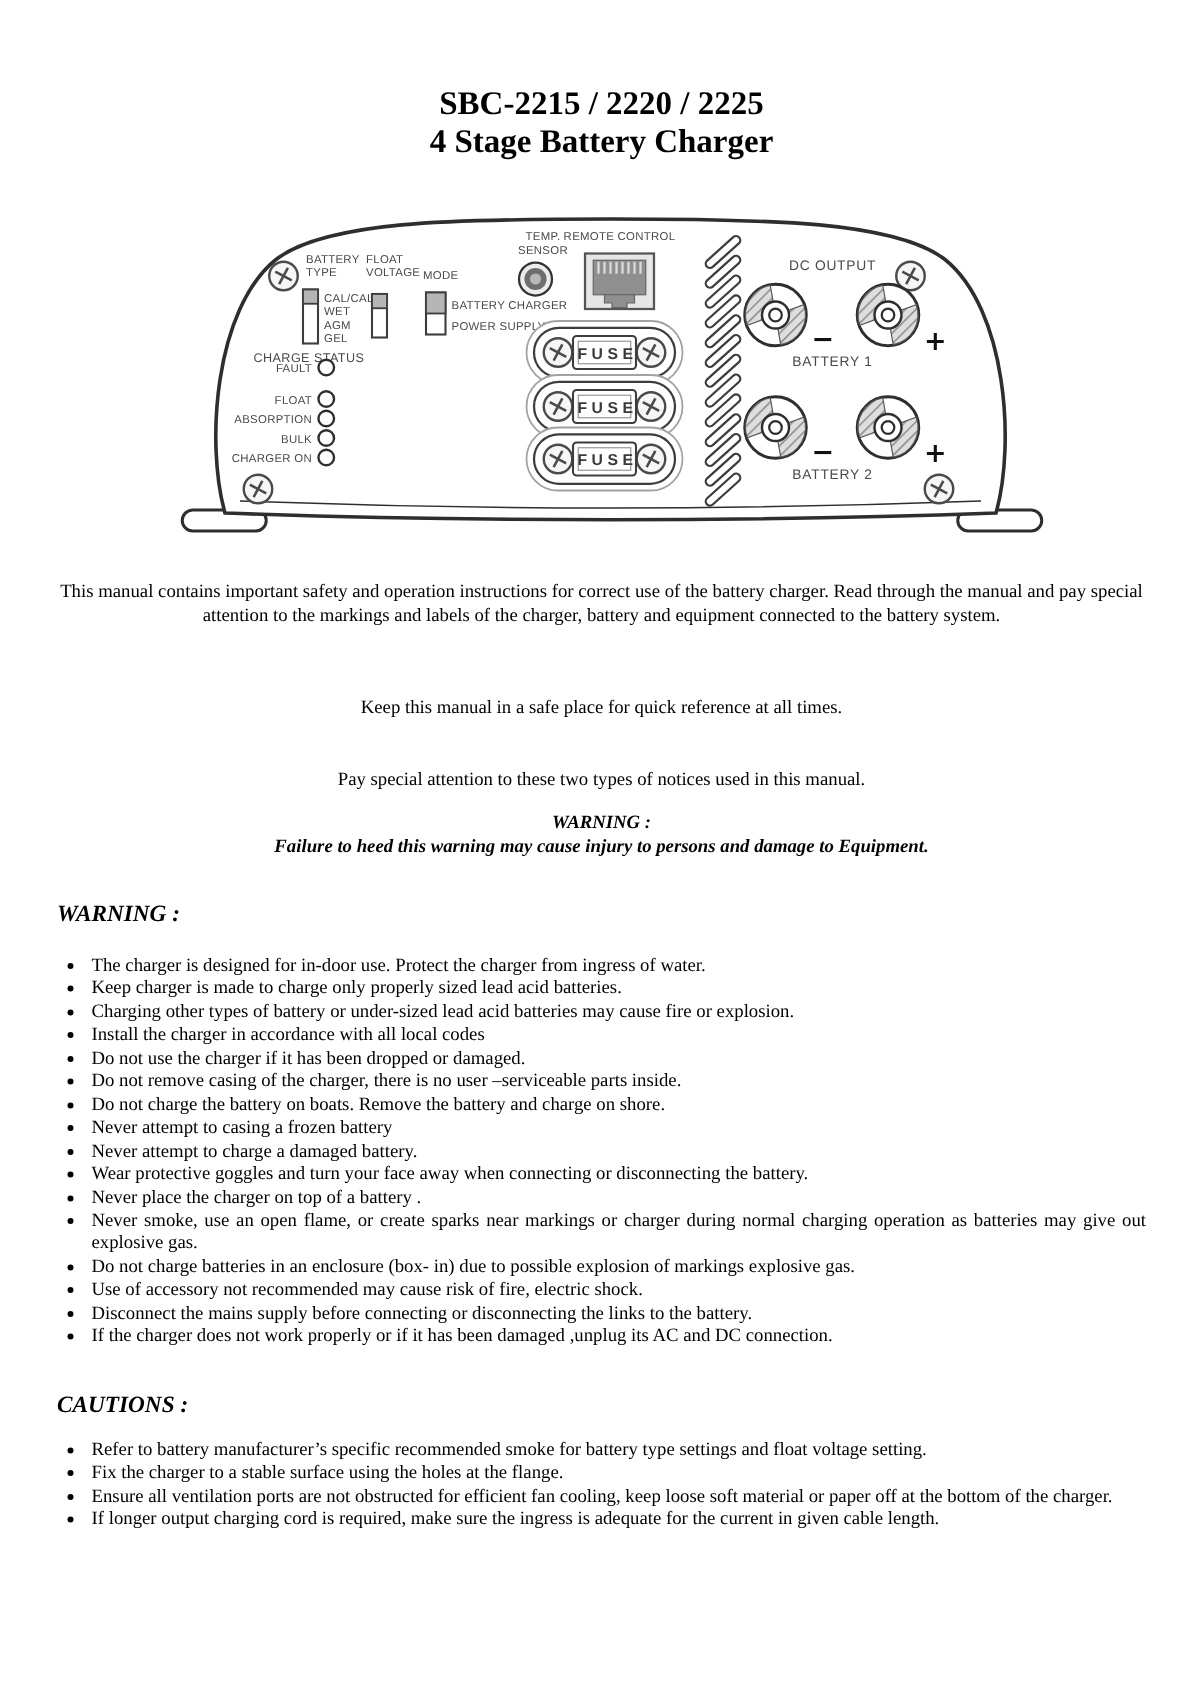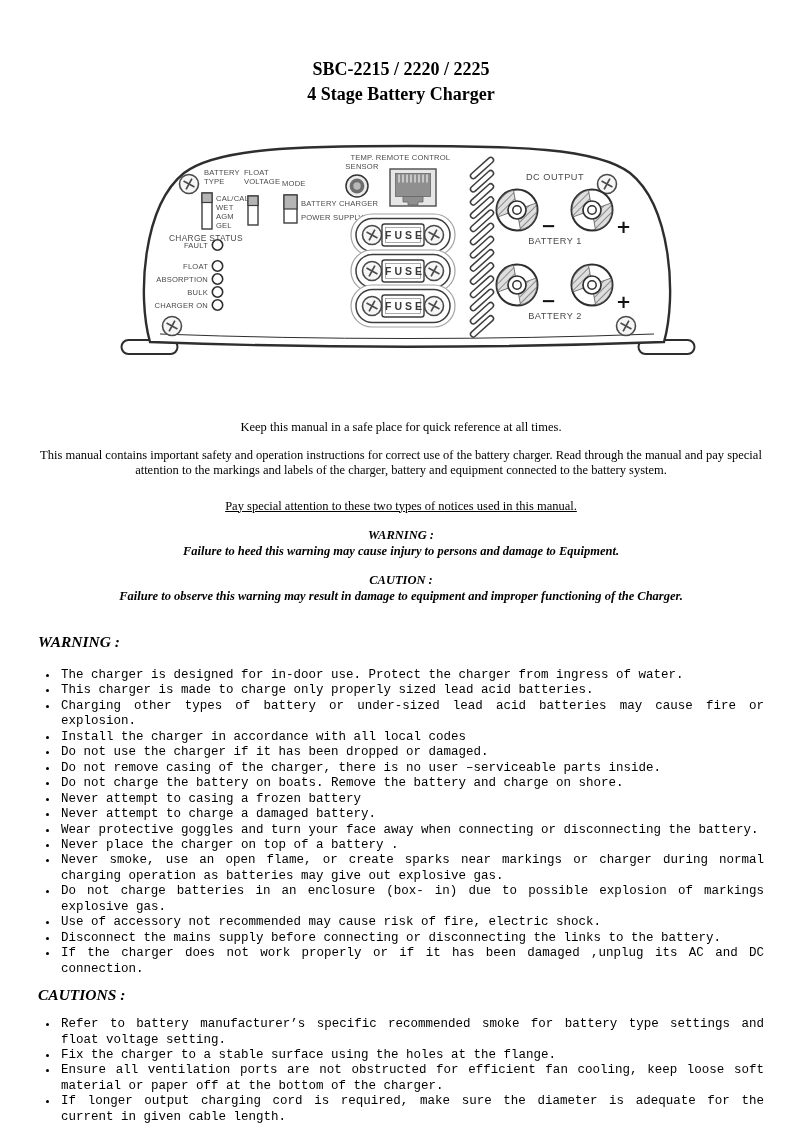--- a/index.html
+++ b/index.html
@@ -4,46 +4,46 @@
 <style>
   html,body { margin:0; padding:0; background:#ffffff; }
   body {
     width:802px; height:1134px;
     font-family:"Liberation Serif", serif;
     color:#000;
     overflow:hidden;
   }
   .page { padding:57px 38px 0 38px; }
 
-  .title { text-align:center; font-weight:bold; font-size:18px; line-height:24.5px; }
+  .title { text-align:center; font-weight:bold; font-size:22px; line-height:24.5px; }
 
   .diagram-wrap { margin:38px 0 0 82px; width:576px; }
   svg text {
     font-family:"Liberation Sans", sans-serif;
     fill:#4a4a4a;
   }
   .lab   { font-size:7.6px; letter-spacing:0.2px; }
   .lab2  { font-size:8.4px; letter-spacing:0.3px; }
   .lab3  { font-size:9.2px; letter-spacing:0.5px; }
   .sign  { font-size:18px; font-weight:bold; fill:#111; font-family:"DejaVu Sans", sans-serif; }
   .fusetxt { font-size:10.5px; font-weight:bold; letter-spacing:3px; fill:#3a3a3a; }
 
   .c { text-align:center; font-size:12.5px; line-height:15.5px; margin:0; }
   .keep { margin-top:46px; }
   .para { margin:12px auto 0 auto; max-width:728px; }
-  .pay  { margin-top:20px;text-decoration:underline; }
+  .pay  { margin-top:32px; }
 
   .notice { margin-top:14px; text-align:center; font-weight:bold; font-style:italic;
             font-size:12.5px; line-height:15.5px; }
 
   h2 { font-size:15.5px; font-style:italic; font-weight:bold; margin:0; line-height:19px; }
   .h2-warn { margin-top:28px; }
-  .h2-caut { margin-top:8px; }
-
-  ul { margin:0; padding:0 0 0 21px; font-size:12.5px; line-height:15.45px; text-align:justify;font-family:Liberation Mono, monospace; }
+  .h2-caut { margin-top:28px; }
+
+  ul { margin:0; padding:0 0 0 21px; font-size:12.5px; line-height:15.45px; text-align:justify; }
   ul.warn { margin-top:17px; }
   ul.caut { margin-top:13px; }
   li { margin:0; padding-left:2px; }
 </style>
 </head>
 <body>
 
 <div class="page">
 
   <div class="title">
@@ -184,38 +184,34 @@
         <text class="lab3" x="435" y="100" text-anchor="middle">BATTERY 1</text>
         <use href="#terminal" x="397" y="141"></use>
         <use href="#terminal" x="472" y="141"></use>
         <text class="sign" x="421" y="163">−</text>
         <text class="sign" x="496" y="164">+</text>
         <text class="lab3" x="435" y="175" text-anchor="middle">BATTERY 2</text>
       </g>
     </svg>
   </div>
 
+  <p class="c para">This manual contains important safety and operation instructions for correct use of the battery charger. Read through the manual and pay special attention to the markings and labels of the charger, battery and equipment connected to the battery system.</p>
   <p class="c keep">Keep this manual in a safe place for quick reference at all times.</p>
-  <p class="c para">This manual contains important safety and operation instructions for correct use of the battery charger. Read through the manual and pay special attention to the markings and labels of the charger, battery and equipment connected to the battery system.</p>
   <p class="c pay">Pay special attention to these two types of notices used in this manual.</p>
 
   <div class="notice">
     <div>WARNING :</div>
     <div>Failure to heed this warning may cause injury to persons and damage to Equipment.</div>
   </div>
 
-  <div class="notice">
-    <div>CAUTION :</div>
-    <div>Failure to observe this warning may result in damage to equipment and improper functioning of the Charger.</div>
-  </div>
 
   <h2 class="h2-warn">WARNING :</h2>
   <ul class="warn">
     <li>The charger is designed for in-door use. Protect the charger from ingress of water.</li>
-    <li>This charger is made to charge only properly sized lead acid batteries.</li>
+    <li>Keep charger is made to charge only properly sized lead acid batteries.</li>
     <li>Charging other types of battery or under-sized lead acid batteries may cause fire or explosion.</li>
     <li>Install the charger in accordance with all local codes</li>
     <li>Do not use the charger if it has been dropped or damaged.</li>
     <li>Do not remove casing of the charger, there is no user –serviceable parts inside.</li>
     <li>Do not charge the battery on boats. Remove the battery and charge on shore.</li>
     <li>Never attempt to casing a frozen battery</li>
     <li>Never attempt to charge a damaged battery.</li>
     <li>Wear protective goggles and turn your face away when connecting or disconnecting the battery.</li>
     <li>Never place the charger on top of a battery .</li>
     <li>Never smoke, use an open flame, or create sparks near markings or charger during normal charging operation as batteries may give out explosive gas.</li>
@@ -223,16 +219,16 @@
     <li>Use of accessory not recommended may cause risk of fire, electric shock.</li>
     <li>Disconnect the mains supply before connecting or disconnecting the links to the battery.</li>
     <li>If the charger does not work properly or if it has been damaged ,unplug its AC and DC connection.</li>
   </ul>
 
   <h2 class="h2-caut">CAUTIONS :</h2>
   <ul class="caut">
     <li>Refer to battery manufacturer’s specific recommended smoke for battery type settings and float voltage setting.</li>
     <li>Fix the charger to a stable surface using the holes at the flange.</li>
     <li>Ensure all ventilation ports are not obstructed for efficient fan cooling, keep loose soft material or paper off at the bottom of the charger.</li>
-    <li>If longer output charging cord is required, make sure the diameter is adequate for the current in given cable length.</li>
+    <li>If longer output charging cord is required, make sure the ingress is adequate for the current in given cable length.</li>
   </ul>
 
 </div>
 
 </body></html>

